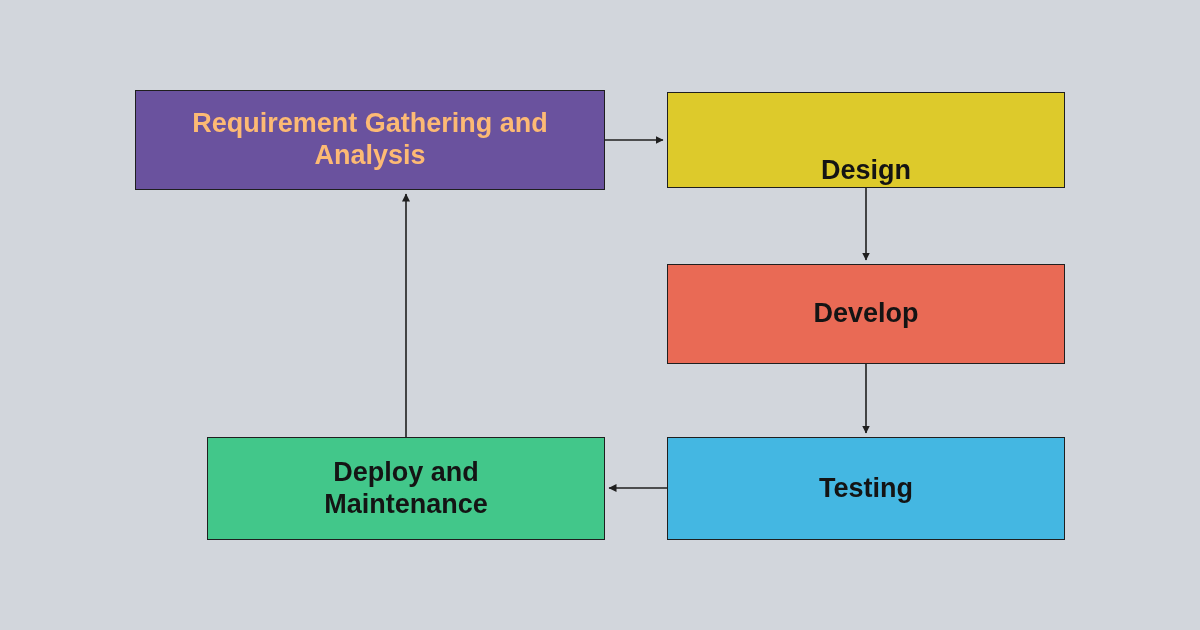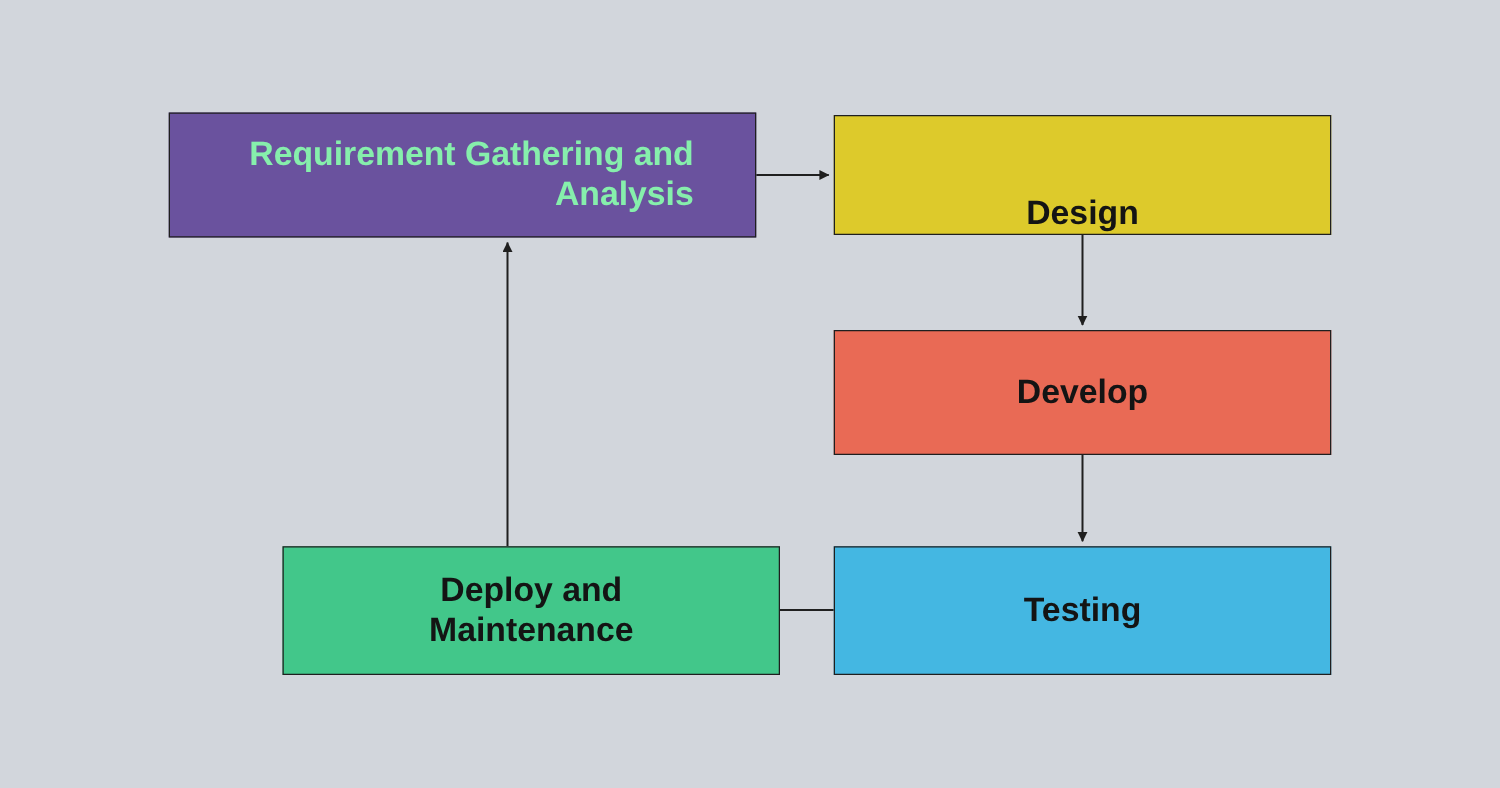--- a/index.html
+++ b/index.html
@@ -60,33 +60,33 @@
         <path d="M0,0 L8,4 L0,8 Z" fill="#1f1f1f"></path>
       </marker>
     </defs>
     <line class="edge-line" x1="605" y1="140" x2="663" y2="140" marker-end="url(#arrowhead)"></line>
     <line class="edge-line" x1="866" y1="188" x2="866" y2="260" marker-end="url(#arrowhead)"></line>
     <line class="edge-line" x1="866" y1="364" x2="866" y2="433" marker-end="url(#arrowhead)"></line>
     <line class="edge-line" x1="667" y1="488" x2="609" y2="488" marker-end="url(#arrowhead)"></line>
     <line class="edge-line" x1="406" y1="437" x2="406" y2="194" marker-end="url(#arrowhead)"></line>
   </svg>
 
-  <div class="node node-requirements" style="background-color: rgb(106, 82, 158); color: #86efac; text-align: right;">
+  <div class="node node-requirements" style="background-color: rgb(106, 82, 158); color: #fdba74;">
     <span class="node-label">Requirement Gathering and Analysis</span>
   </div>
 
   <div class="node node-design" style="background-color: rgb(221, 202, 43); color: rgb(20, 20, 20);">
     <span class="node-label">Design</span>
   </div>
 
   <div class="node node-develop" style="background-color: rgb(233, 106, 85); color: rgb(20, 20, 20);">
     <span class="node-label">Develop</span>
   </div>
 
   <div class="node node-testing" style="background-color: rgb(68, 183, 226); color: rgb(20, 20, 20);">
     <span class="node-label">Testing</span>
   </div>
 
-  <div class="node node-deploy" style="background-color: rgb(66, 199, 138); color: rgb(20, 20, 20); margin-left: 19px;">
+  <div class="node node-deploy" style="background-color: rgb(66, 199, 138); color: rgb(20, 20, 20);">
     <span class="node-label">Deploy and Maintenance</span>
   </div>
 
 </div>
 
 </body></html>

